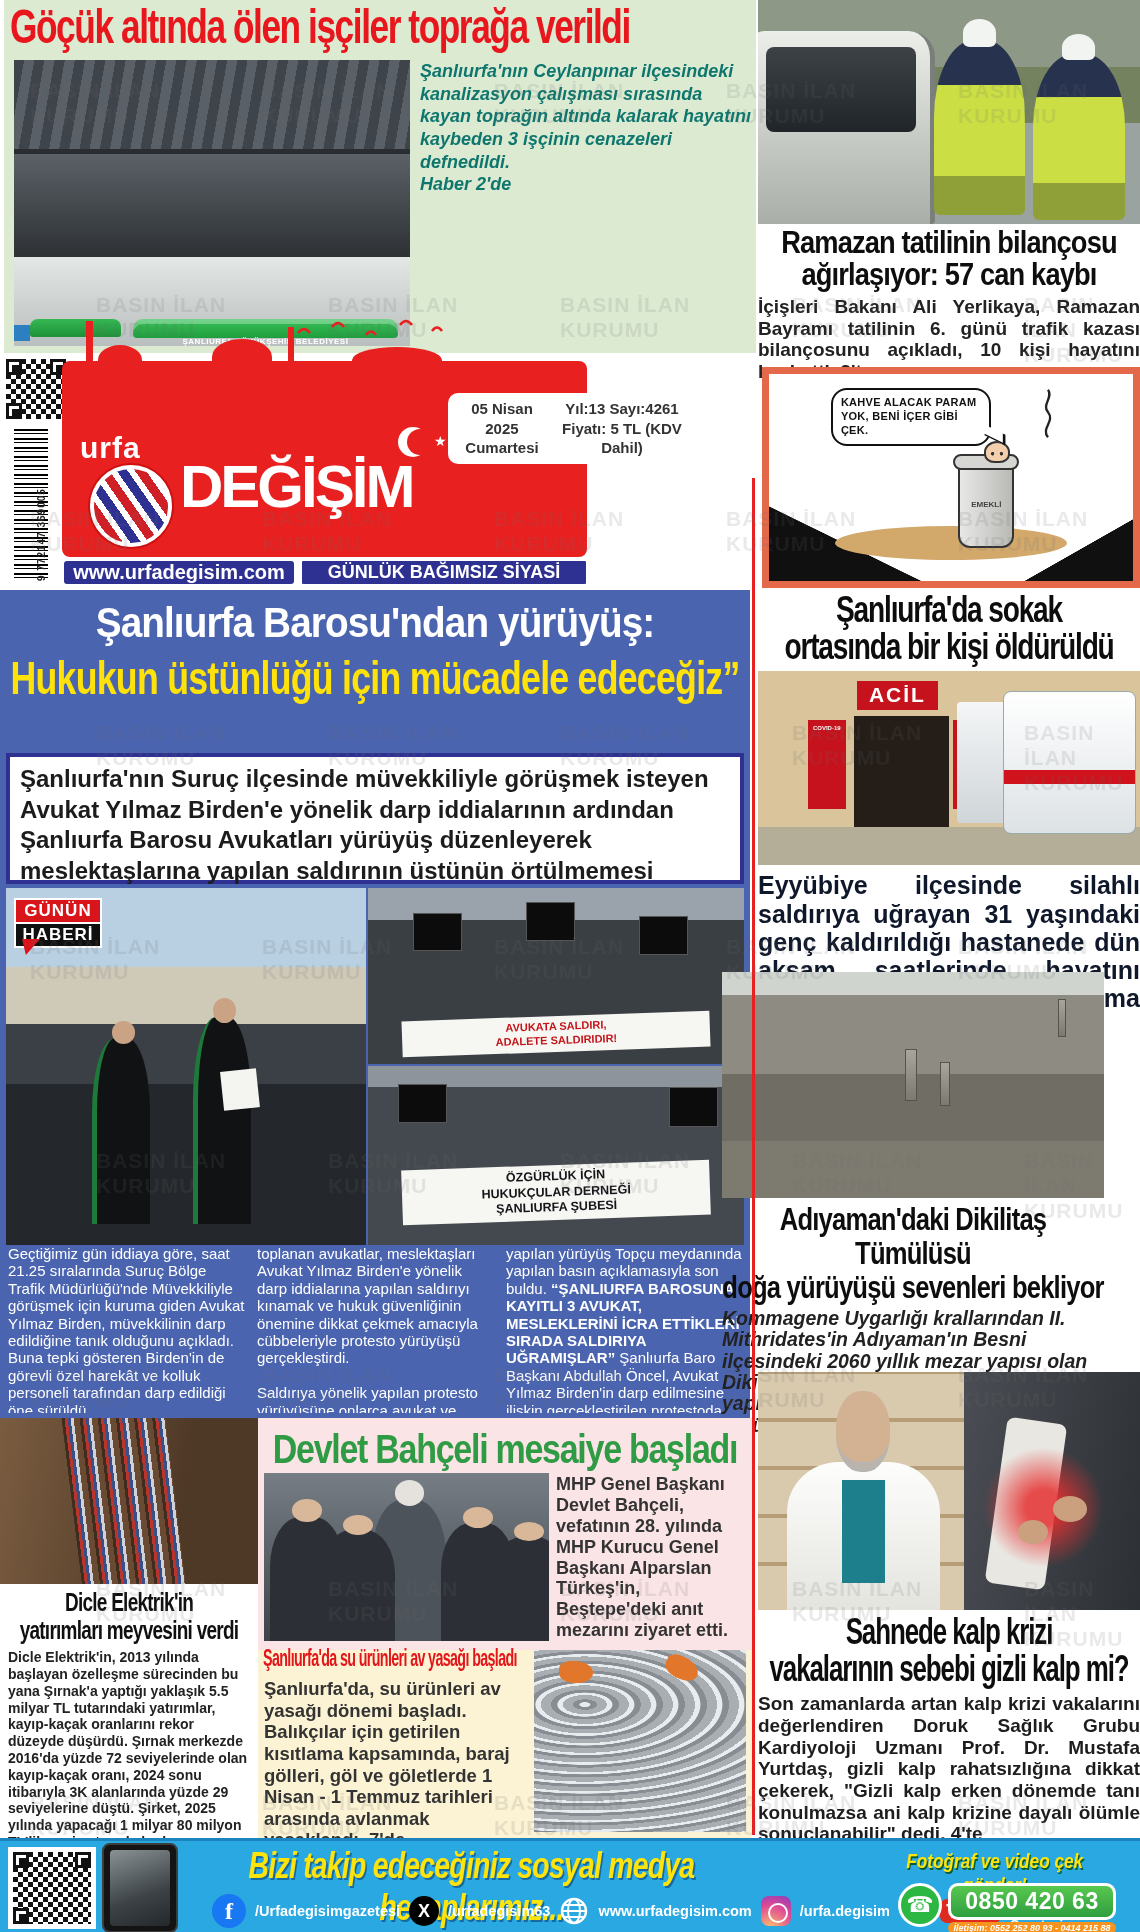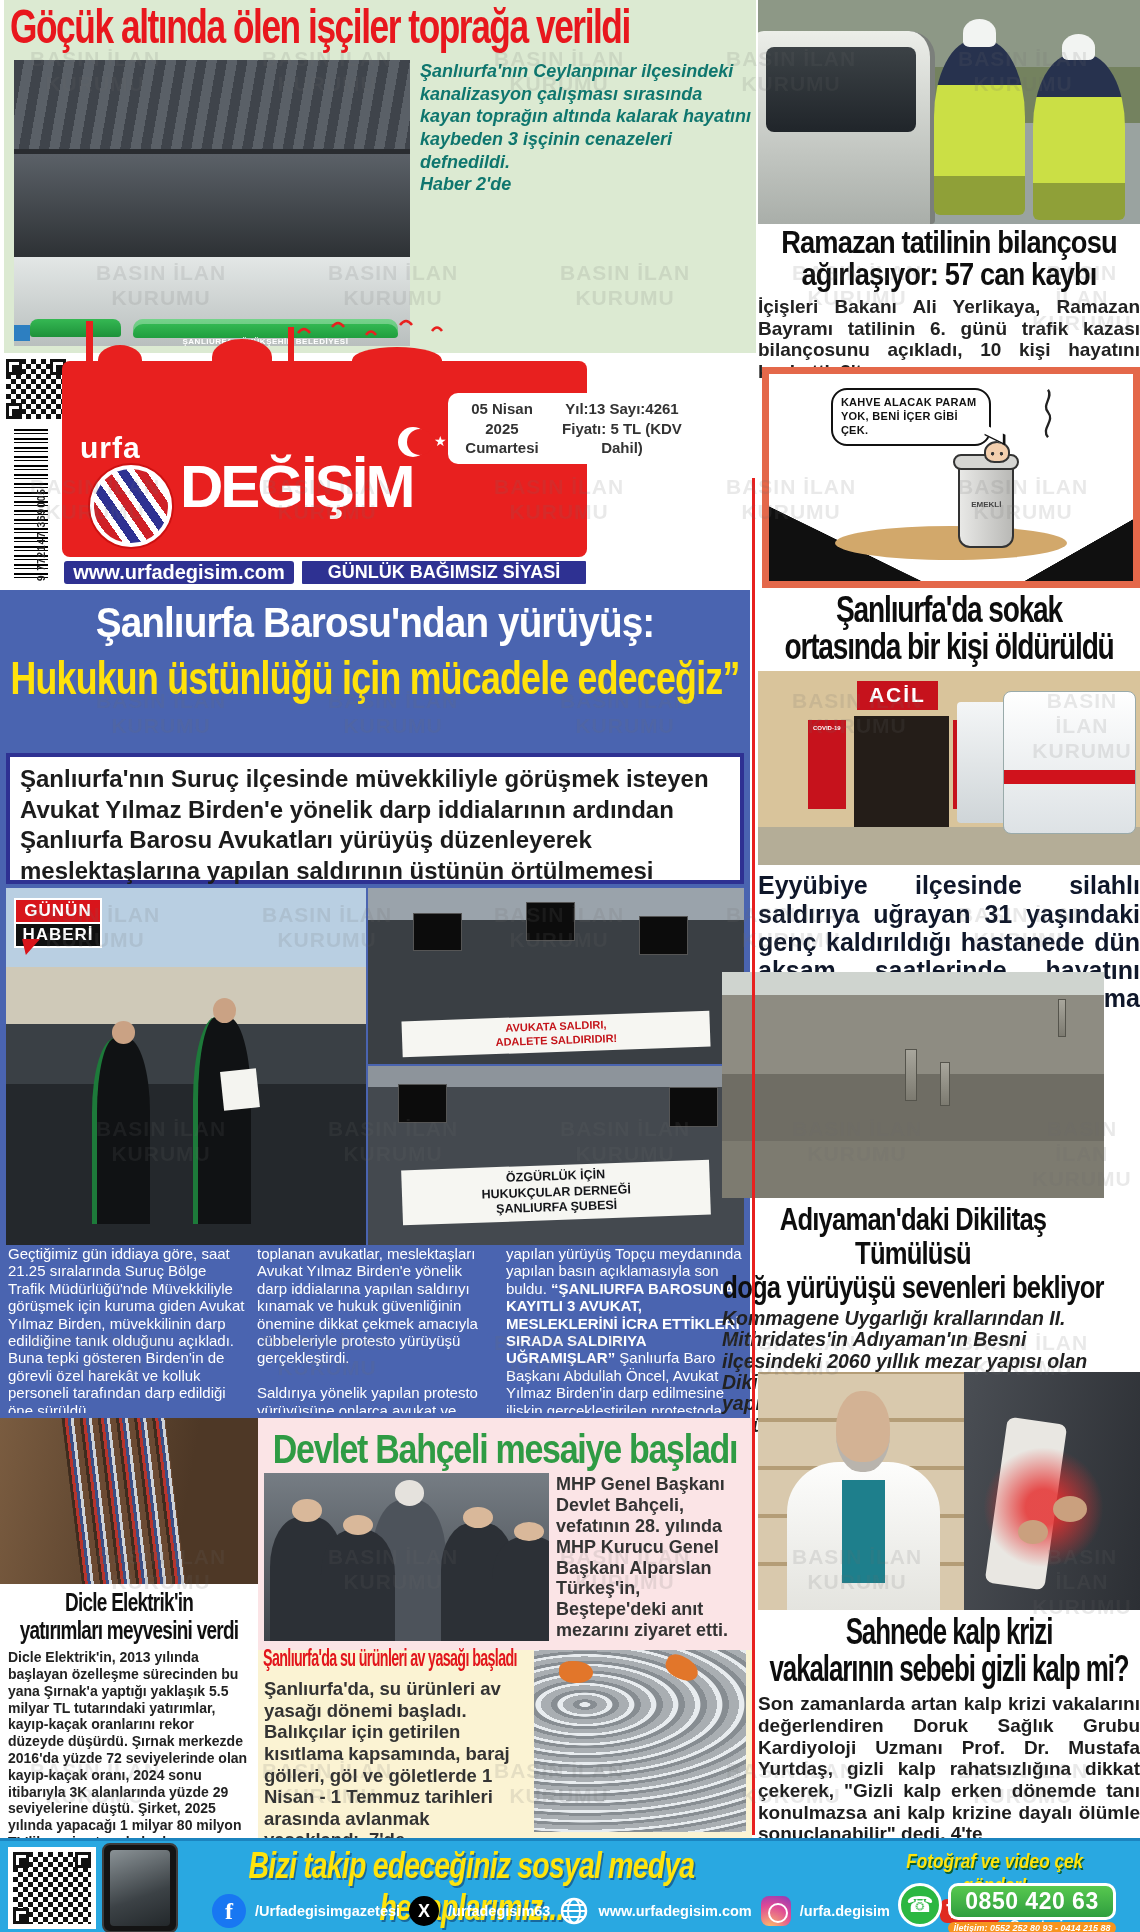--- a/index.html
+++ b/index.html
@@ -4,22 +4,22 @@
 <style>
   * { margin:0; padding:0; box-sizing:border-box; }
   body { background:#888; font-family:"Liberation Sans", sans-serif; }
   #page { position:relative; width:1140px; height:1932px; background:#fff; margin:0 auto; overflow:hidden; }
 
   .pre { white-space:pre-line; }
   .sq  { transform-origin:0 50%; transform:scaleX(var(--sx,1)); width:calc(100% / var(--sx,1)); }
 
   
   #wm { position:absolute; inset:0; z-index:60; pointer-events:none; }
-  .wm { position:absolute; white-space:pre-line; text-align:center; font-weight:700; font-size:21px;
-        letter-spacing:1px; color:rgba(105,105,105,0.15); line-height:1.2; }
+  .wm { position:absolute; white-space:pre-line; font-weight:700; font-size:21px;
+        letter-spacing:1px; color:rgba(105,105,105,0.15); line-height:1.2;margin-top:32px; }
 
   
   .s-topleft { position:absolute; left:4px; top:0; width:752px; height:353px; background:#dcead2; }
   .tl-hl { position:absolute; left:6px; top:0; font-size:49px; font-weight:800; color:#e8171d;
            letter-spacing:-2px; white-space:nowrap; line-height:1.1; }
   .funeral { position:absolute; left:10px; top:60px; width:396px; height:286px; overflow:hidden; background:#cdd3d2; }
   .f-roof { position:absolute; left:0; top:0; width:100%; height:33%;
             background:repeating-linear-gradient(100deg,#3f444b 0 10px,#5a6067 10px 20px); border-bottom:5px solid #2a2d31; }
   .f-crowd { position:absolute; left:0; top:33%; width:100%; height:36%; background:linear-gradient(#5b6168,#2d3134); }
   .f-floor { position:absolute; left:0; top:69%; width:100%; height:31%; background:linear-gradient(#e3e7e6,#b9bfbe); }

